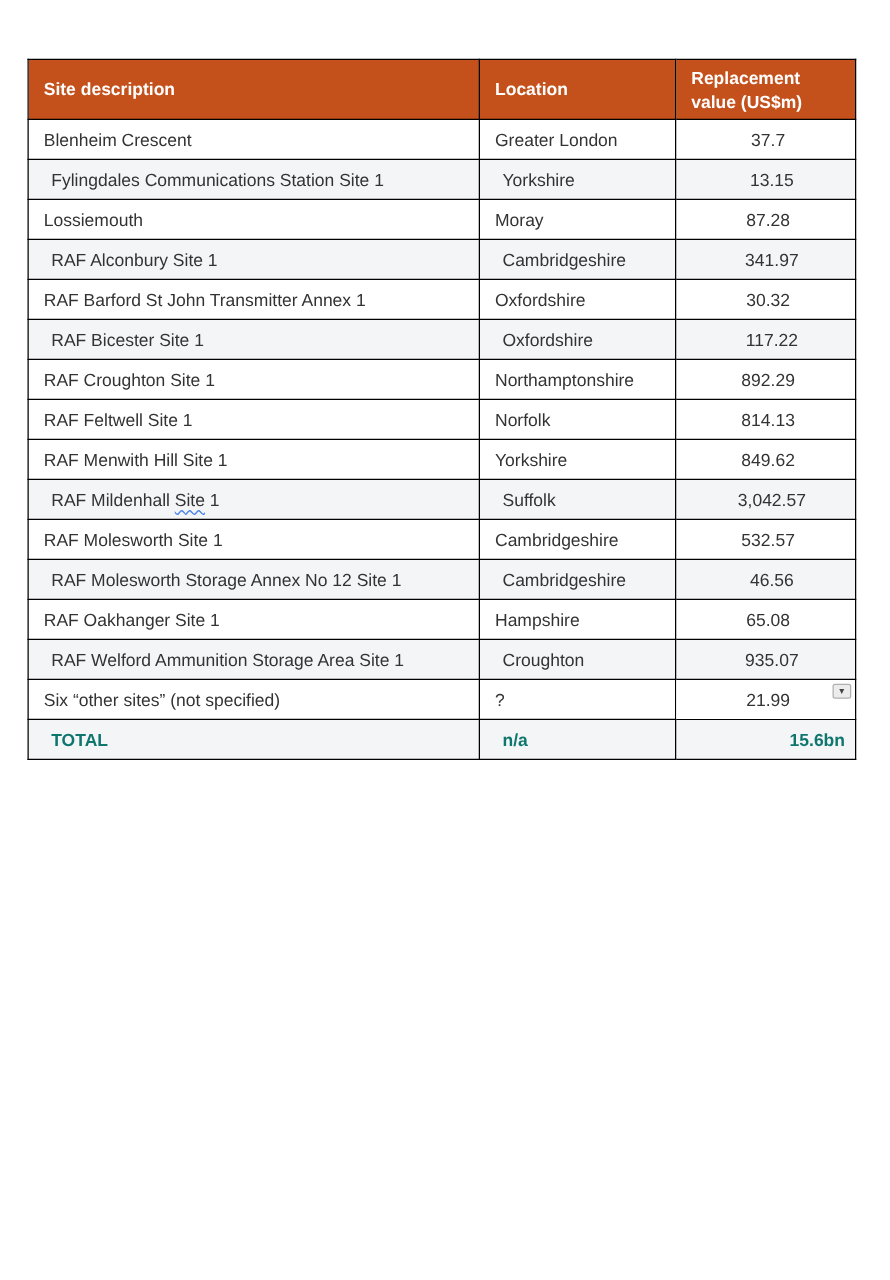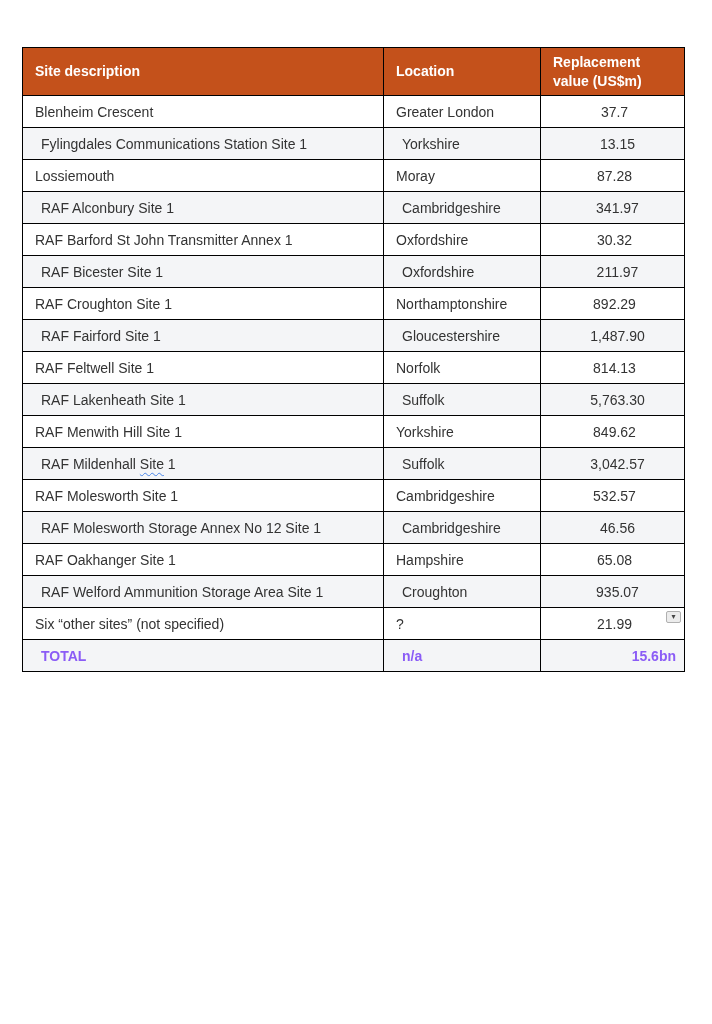--- a/index.html
+++ b/index.html
@@ -43,21 +43,21 @@
   }
   .doc-table tbody tr.stripe td {
     background: var(--stripe_bg, #F4F5F7);
     padding-left: 18px;
   }
   .doc-table td.val {
     text-align: center;
   }
   .doc-table tr.total-row td {
     font-weight: bold;
-    color: #8b5cf6;
+    color: #0f766e;
   }
   .doc-table tr.total-row td.val {
     text-align: right;
   }
   .squiggle {
     text-decoration: underline;
     text-decoration-style: wavy;
     text-decoration-color: var(--spellcheck_color, #4A86E8);
     text-decoration-thickness: 1px;
     text-underline-offset: 3px;
@@ -119,41 +119,31 @@
       <td class="val">341.97</td>
     </tr>
     <tr>
       <td>RAF Barford St John Transmitter Annex 1</td>
       <td>Oxfordshire</td>
       <td class="val">30.32</td>
     </tr>
     <tr class="stripe">
       <td>RAF Bicester Site 1</td>
       <td>Oxfordshire</td>
-      <td class="val">211.97</td>
+      <td class="val">117.22</td>
     </tr>
     <tr>
       <td>RAF Croughton Site 1</td>
       <td>Northamptonshire</td>
       <td class="val">892.29</td>
     </tr>
-    <tr class="stripe">
-      <td>RAF Fairford Site 1</td>
-      <td>Gloucestershire</td>
-      <td class="val">1,487.90</td>
-    </tr>
     <tr>
       <td>RAF Feltwell Site 1</td>
       <td>Norfolk</td>
       <td class="val">814.13</td>
-    </tr>
-    <tr class="stripe">
-      <td>RAF Lakenheath Site 1</td>
-      <td>Suffolk</td>
-      <td class="val">5,763.30</td>
     </tr>
     <tr>
       <td>RAF Menwith Hill Site 1</td>
       <td>Yorkshire</td>
       <td class="val">849.62</td>
     </tr>
     <tr class="stripe">
       <td>
         <span>RAF Mildenhall </span><span class="squiggle">Site</span><span> 1</span>
       </td>

